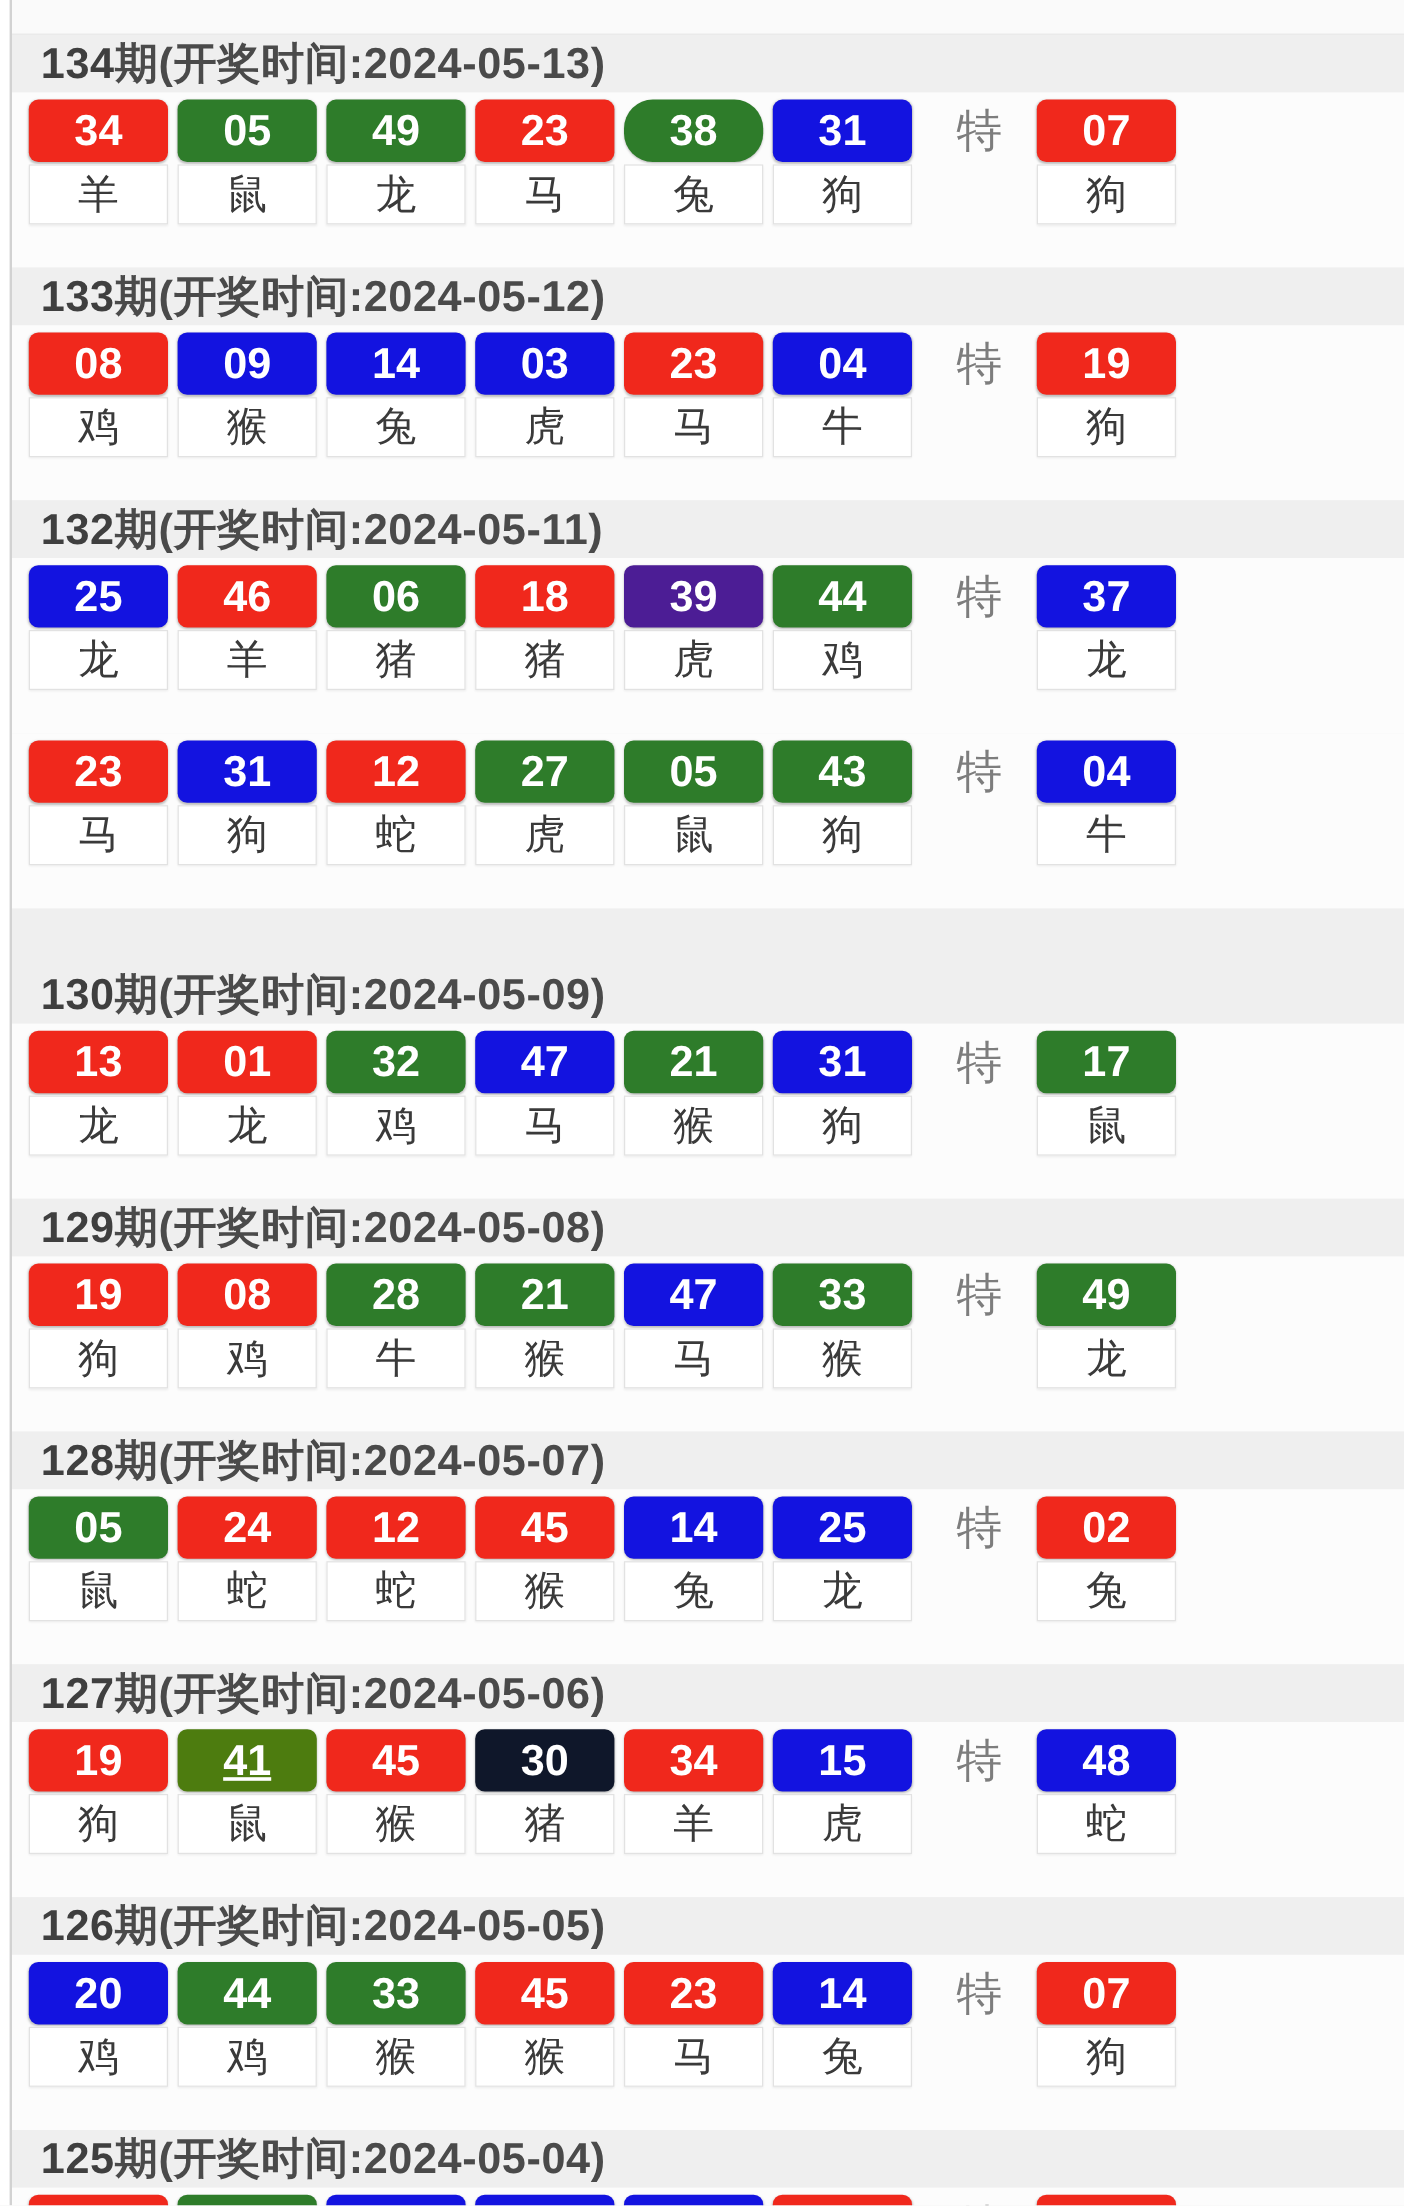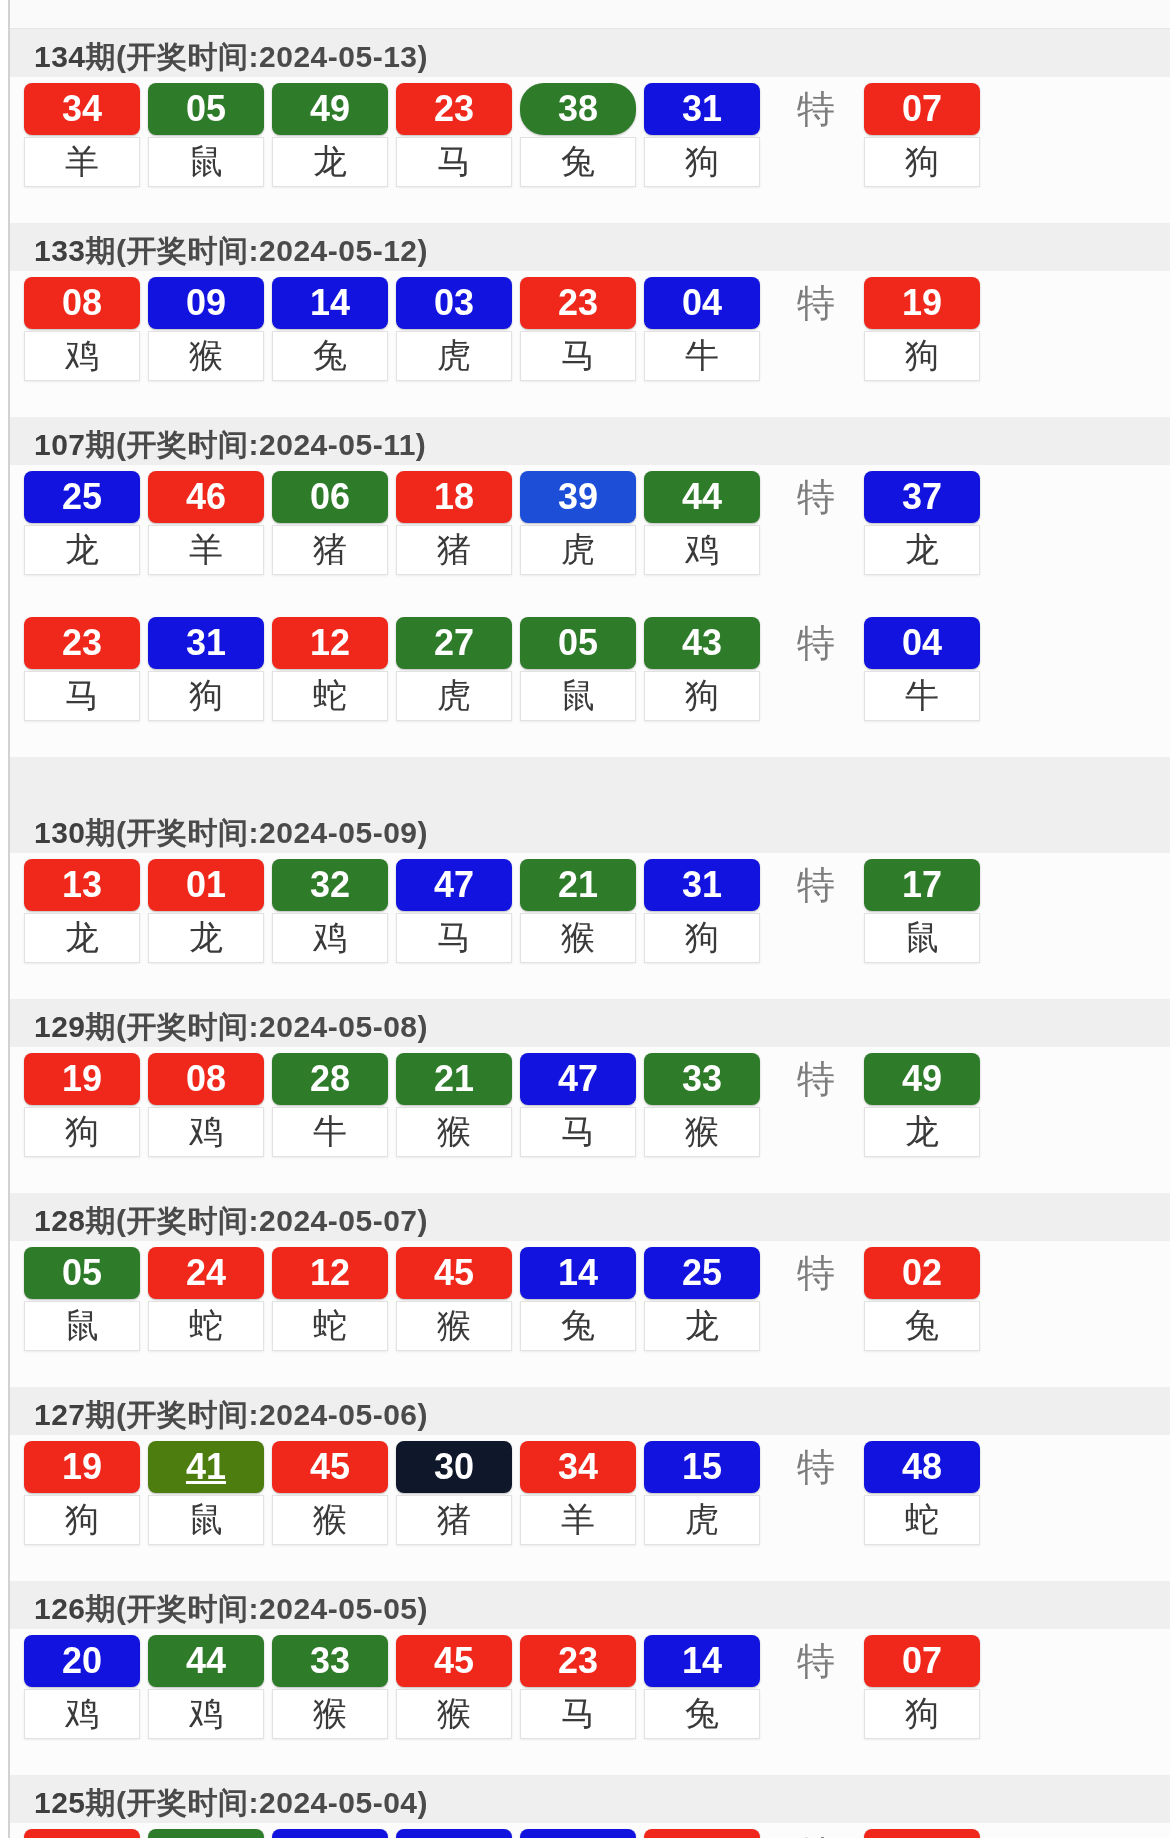--- a/index.html
+++ b/index.html
@@ -14,21 +14,21 @@
   }
   .top-strip{
     position:relative;height:28px;background:#fafafa;
     border-bottom:1px solid #e6e6e6;z-index:1;
   }
   .sections{position:relative;margin-left:10px;}
   .draw-section{height:194px;}
   .section-header{
     height:48px;background:#efefef;display:flex;align-items:flex-end;
     padding:0 0 4px 24px;box-sizing:border-box;
-    font-size:30px;font-weight:700;color:#4a4a4a;line-height:1.1;
+    font-size:36px;font-weight:700;color:#4a4a4a;line-height:1.1;
     letter-spacing:0.5px;
     text-align:right;
   }
   .section-header .issue{color:#3f3f3f;}
   .section-body{
     height:146px;background:#fcfcfc;
     padding:6px 10px 0 14px;box-sizing:border-box;
     display:flex;align-items:flex-start;
   }
   .main-balls{display:flex;}
@@ -137,21 +137,21 @@
       <div class="special-slot">
             <div class="ball-card special-card">
     <div class="ball" style="background: rgb(240, 40, 28);">19</div>
     <div class="zodiac">狗</div>
   </div>
           </div>
     </div>
   </section>
       <section class="draw-section">
     <div class="section-header">
-      <span class="issue">107</span>
+      <span class="issue">132</span>
           <span class="suffix">期(开奖时间:2024-05-11)</span>
     </div>
     <div class="section-body">
       <div class="main-balls">
             <div class="ball-card">
     <div class="ball" style="background: rgb(19, 19, 224);">25</div>
     <div class="zodiac">龙</div>
   </div>
             <div class="ball-card">
     <div class="ball" style="background: rgb(240, 40, 28);">46</div>
@@ -159,21 +159,21 @@
   </div>
             <div class="ball-card">
     <div class="ball" style="background: rgb(46, 124, 42);">06</div>
     <div class="zodiac">猪</div>
   </div>
             <div class="ball-card">
     <div class="ball" style="background: rgb(240, 40, 28);">18</div>
     <div class="zodiac">猪</div>
   </div>
             <div class="ball-card">
-    <div class="ball" style="background: #1d4ed8; text-align: right;">39</div>
+    <div class="ball" style="background: #4c1d95; text-align: right;">39</div>
     <div class="zodiac">虎</div>
   </div>
             <div class="ball-card">
     <div class="ball" style="background: rgb(46, 124, 42);">44</div>
     <div class="zodiac">鸡</div>
   </div>
           </div>
       <div class="te">特</div>
       <div class="special-slot">
             <div class="ball-card special-card">

